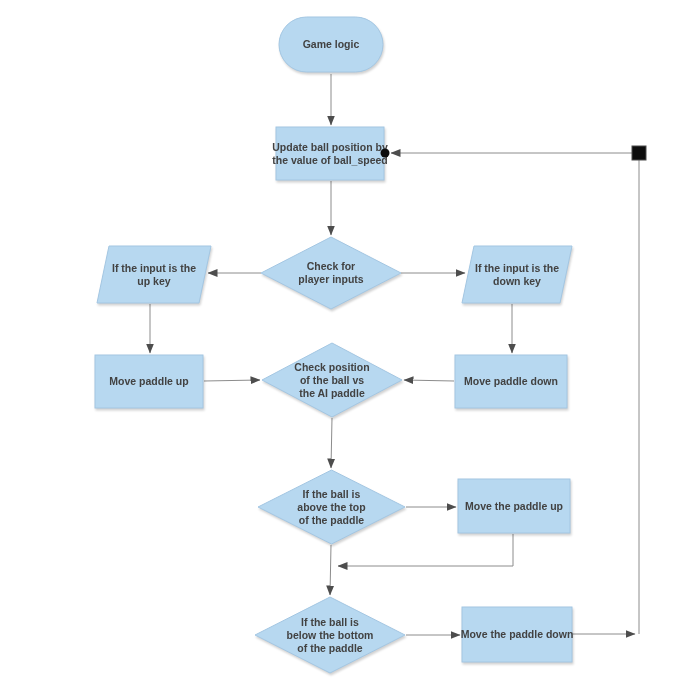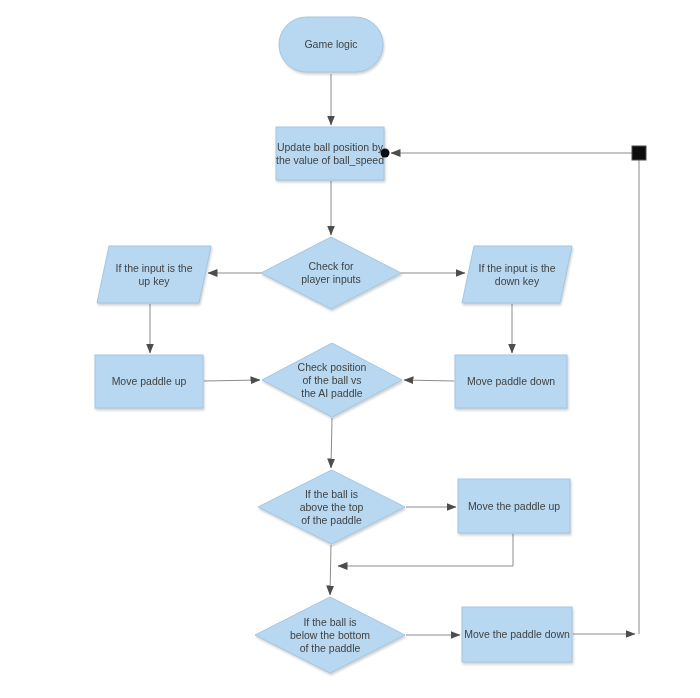--- a/index.html
+++ b/index.html
@@ -1,18 +1,18 @@
 <!DOCTYPE html>
 <html><head>
 <meta charset="utf-8">
 <style>
   html, body { margin: 0; padding: 0; background: #ffffff; }
   .stage {
     width: 700px; height: 698px; position: relative;
-    background: #ffffff; overflow: hidden;
+    background: #ffffff; overflow: hidden; font-weight: bold;
   }
   svg { display: block; }
   .node-shape {
     filter: drop-shadow(1px 2px 1px rgba(0,0,0,0.18));
   }
   .node-label {
     font-family: "Liberation Sans", "DejaVu Sans", sans-serif;
     font-size: 10.5px;
     pointer-events: none;
   }

